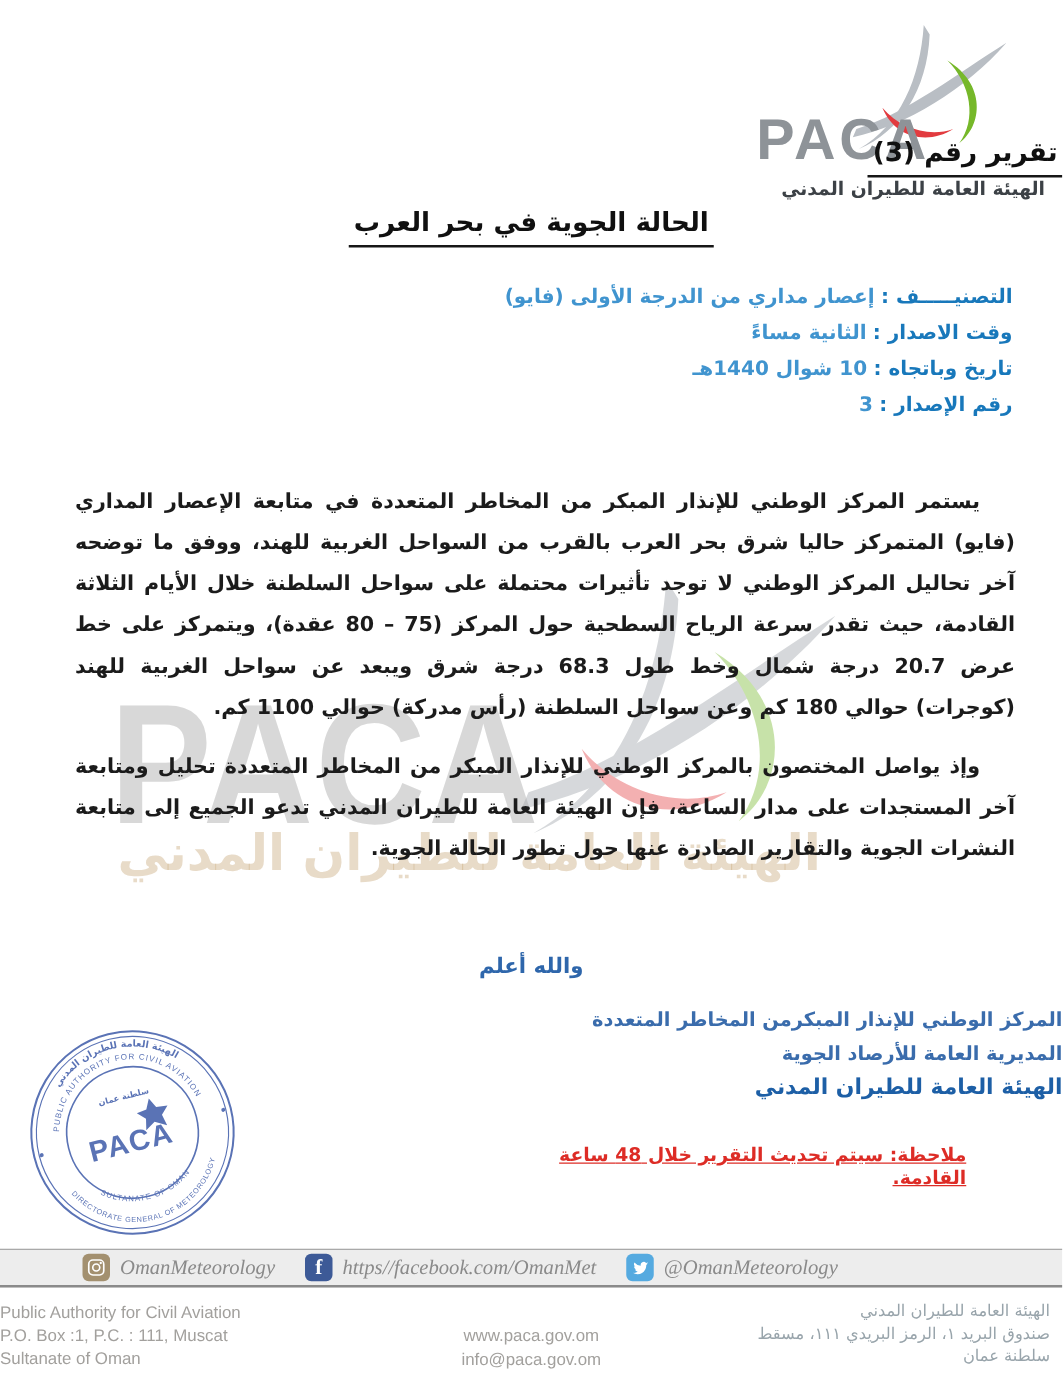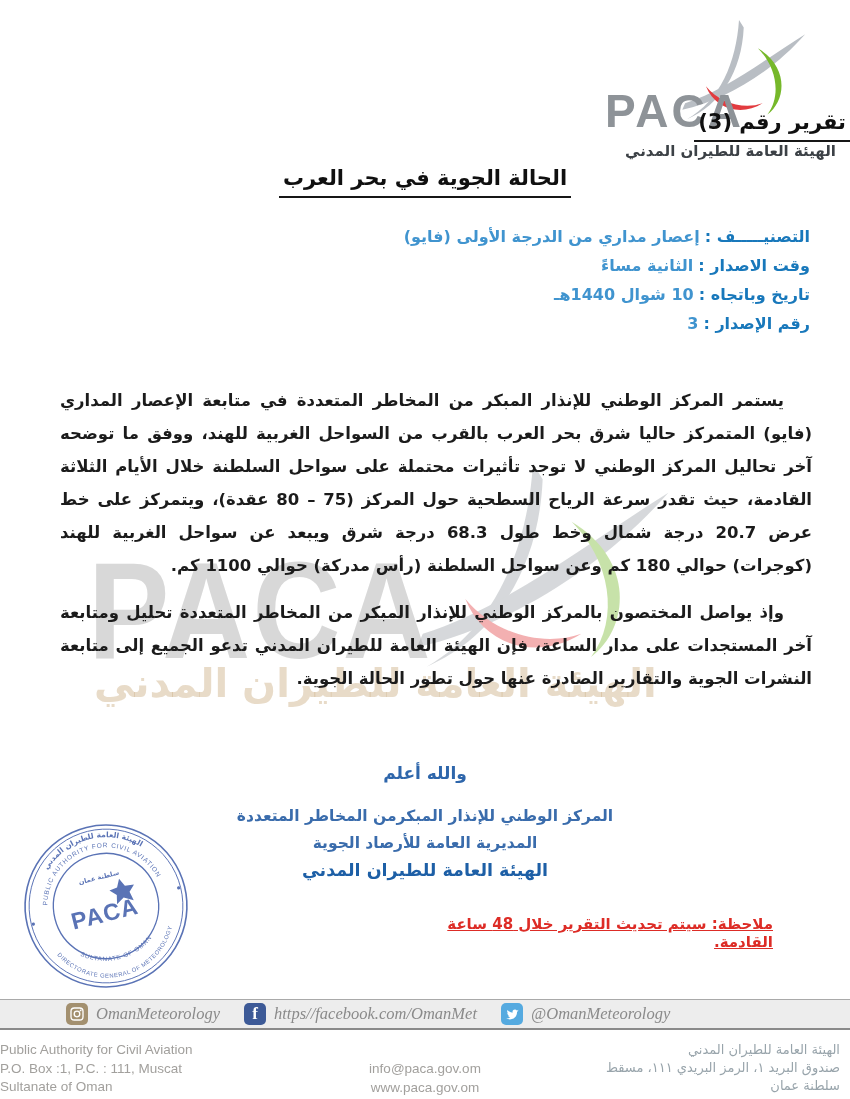--- a/index.html
+++ b/index.html
@@ -47,21 +47,21 @@
   .body-text{
     position:absolute;top:384px;right:38px;left:60px;direction:rtl;text-align:justify;
     font-size:16.5px;font-weight:bold;color:#1b1b1b;line-height:33px;
   }
   .body-text p{margin:0 0 14px 0;text-indent:28px;}
   .closing{
     position:absolute;top:763px;left:0;width:100%;text-align:center;direction:rtl;
     font-size:17px;font-weight:bold;color:#2e66ab;
   }
   
-  .signature{position:absolute;top:803px;left:0;width:100%;text-align:center;direction:rtl;}
+  .signature{position:absolute;top:803px;left:0;width:100%;text-align:right;direction:rtl;}
   .sig-line{font-size:15.5px;color:#3a6cac;font-weight:600;line-height:27px;}
   .sig-line.bold{font-size:17.5px;color:#1d5fa6;font-weight:bold;}
   
   .note{
     position:absolute;top:915px;left:428px;width:345px;direction:rtl;
     font-size:15px;font-weight:bold;color:#dd2c26;
   }
   .note span{text-decoration:underline;}
   
   .stamp{position:absolute;left:20px;top:820px;width:172px;height:172px;transform:rotate(-14deg);opacity:.85;}
@@ -213,22 +213,22 @@
     </div>
   </div>
 
   <div class="footer">
     <div class="footer-left">
       <div>Public Authority for Civil Aviation</div>
       <div>P.O. Box :1, P.C. : 111, Muscat</div>
       <div>Sultanate of Oman</div>
     </div>
     <div class="footer-center">
+      <div>www.paca.gov.om</div>
       <div>info@paca.gov.om</div>
-      <div>www.paca.gov.om</div>
     </div>
     <div class="footer-right">
       <div>الهيئة العامة للطيران المدني</div>
       <div>صندوق البريد ١، الرمز البريدي ١١١، مسقط</div>
       <div>سلطنة عمان</div>
     </div>
   </div>
 
 </div>
 

